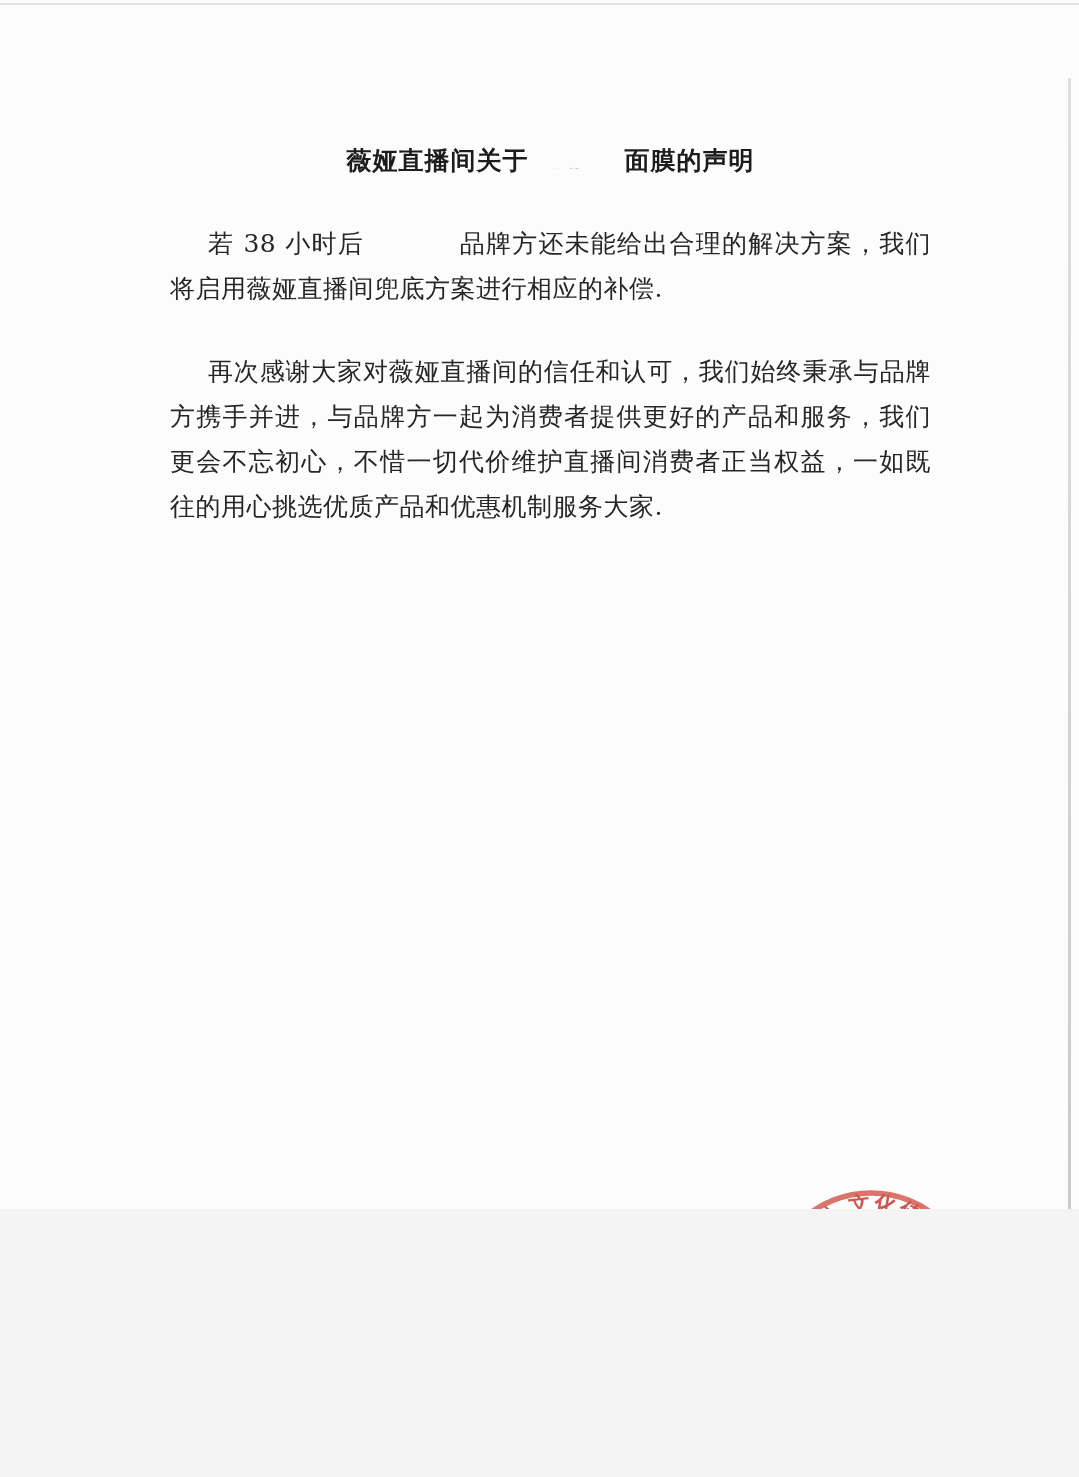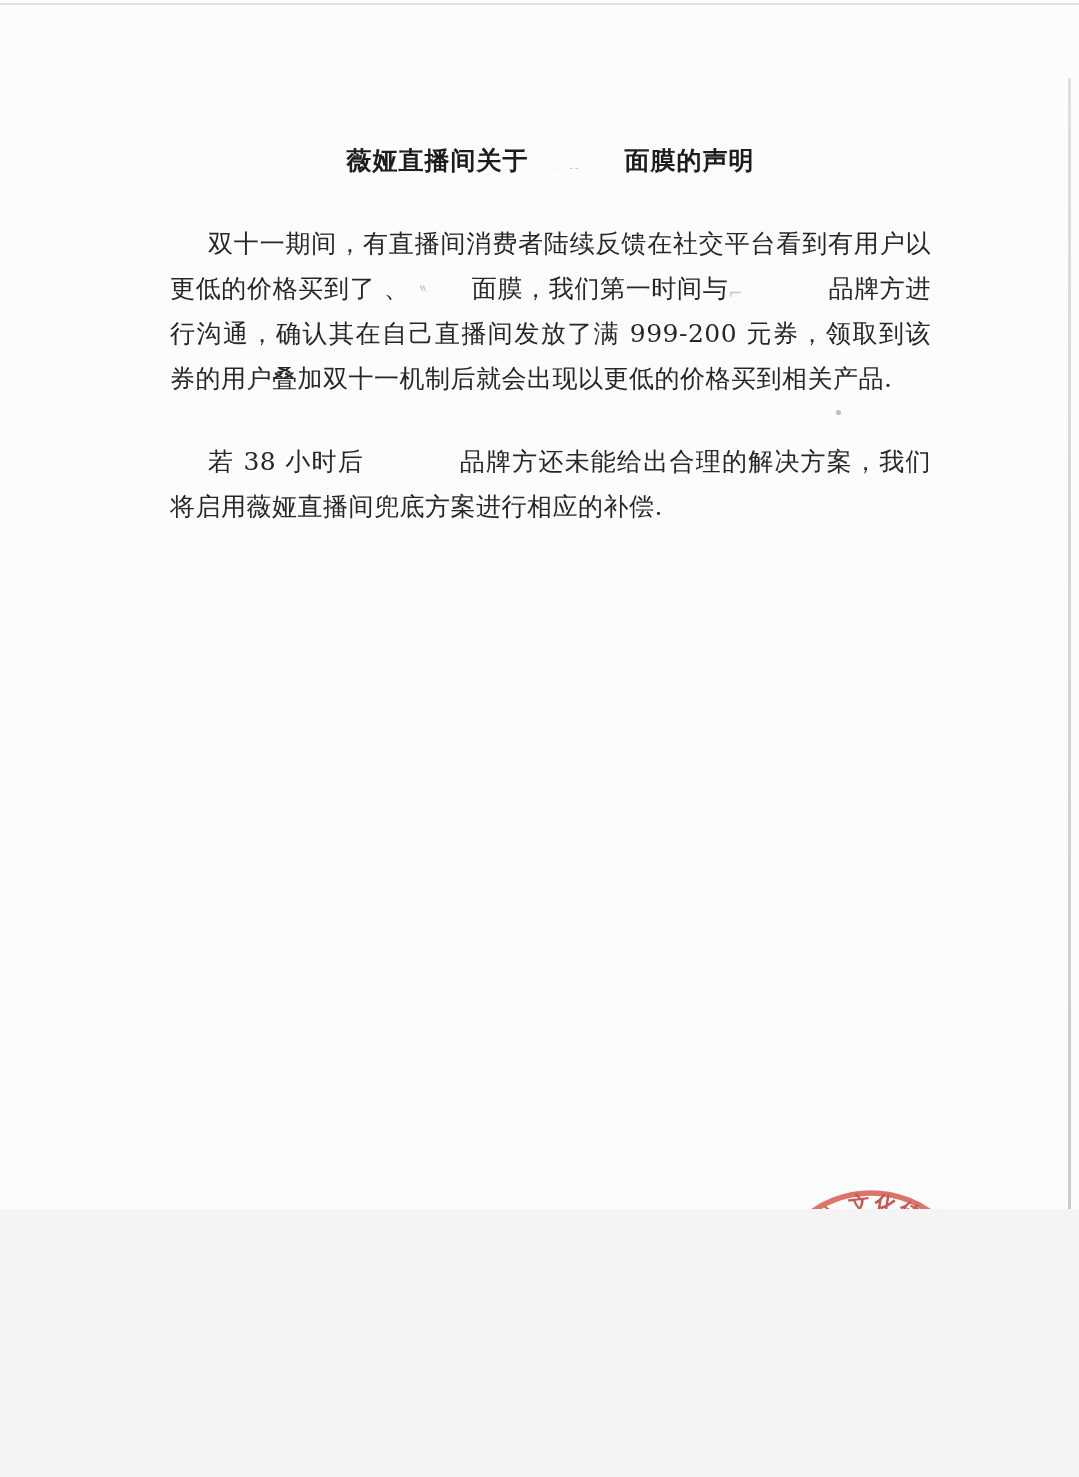--- a/index.html
+++ b/index.html
@@ -79,22 +79,22 @@
 <body>
 
 <div class="page">
 
   <div class="edge-top"></div>
   <div class="edge-right"></div>
 
   <div class="content">
     <h1 class="title"><span>薇娅直播间关于</span><span class="redact" style="width: 96px;">，‥、</span><span>面膜的声明</span></h1>
     <div id="paragraphs">
-        <p class="para"><span>双十一期间，有直播间消费者陆续反馈在社交平台看到有用户以更低的价格买到了 、</span><span class="redact" style="width: 62px;">〝</span><span>面膜，我们第一时间与</span><span class="redact" style="width: 100px;">⌐</span><span>品牌方进行沟通，确认其在自己直播间发放了满 999-200 元券，领取到该券的用户叠加双十一机制后就会出现以更低的价格买到相关产品.</span></p>
         <p class="para"><span>若 38 小时后</span><span class="redact" style="width: 95px;">‥‥</span><span>品牌方还未能给出合理的解决方案，我们将启用薇娅直播间兜底方案进行相应的补偿.</span></p>
+        <p class="para"><span>再次感谢大家对薇娅直播间的信任和认可，我们始终秉承与品牌方携手并进，与品牌方一起为消费者提供更好的产品和服务，我们更会不忘初心，不惜一切代价维护直播间消费者正当权益，一如既往的用心挑选优质产品和优惠机制服务大家.</span></p>
       </div>
   </div>
 
   <div class="artifact-dot"></div>
 
   <svg class="stamp" viewBox="0 0 230 230" xmlns="http://www.w3.org/2000/svg">
     <defs>
       <path id="arcTop" d="M 33 151 A 88 88 0 1 1 197 151" fill="none"></path>
       <path id="arcBottom" d="M 40 146 A 81 81 0 0 0 190 146" fill="none"></path>
     </defs>

